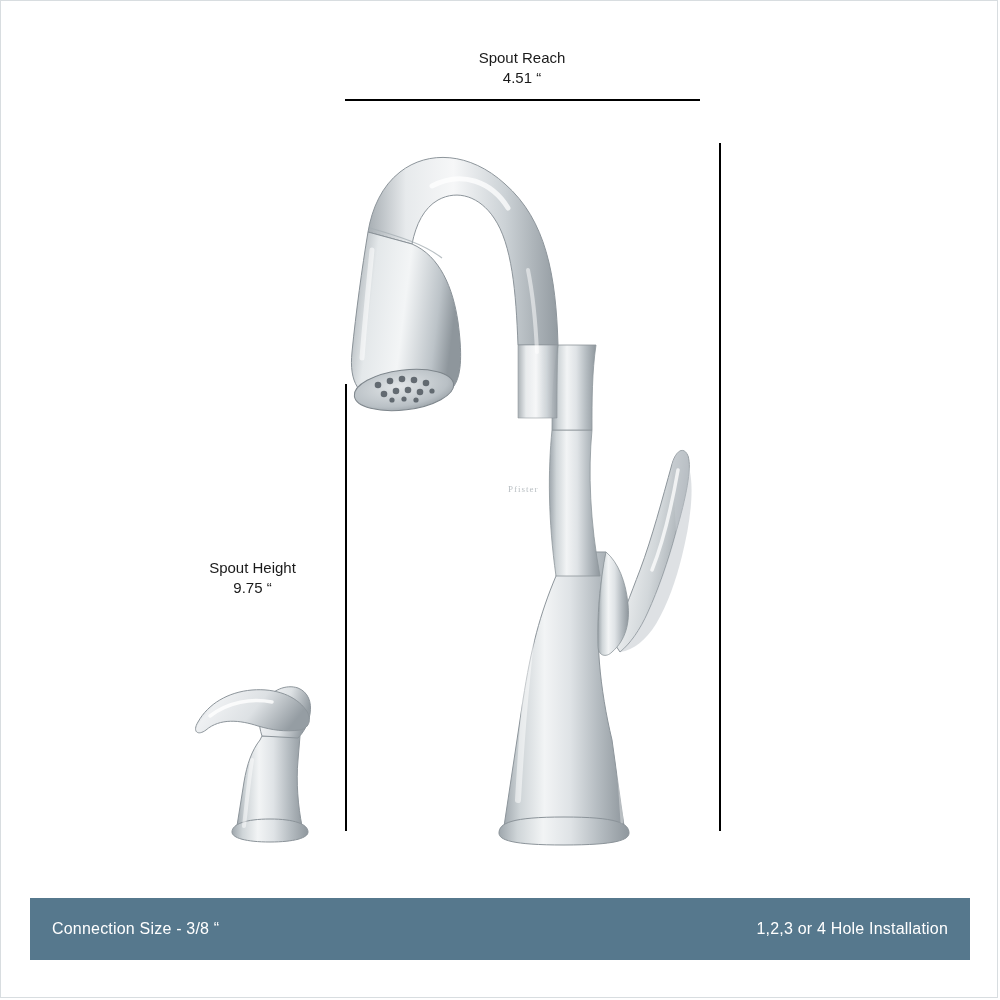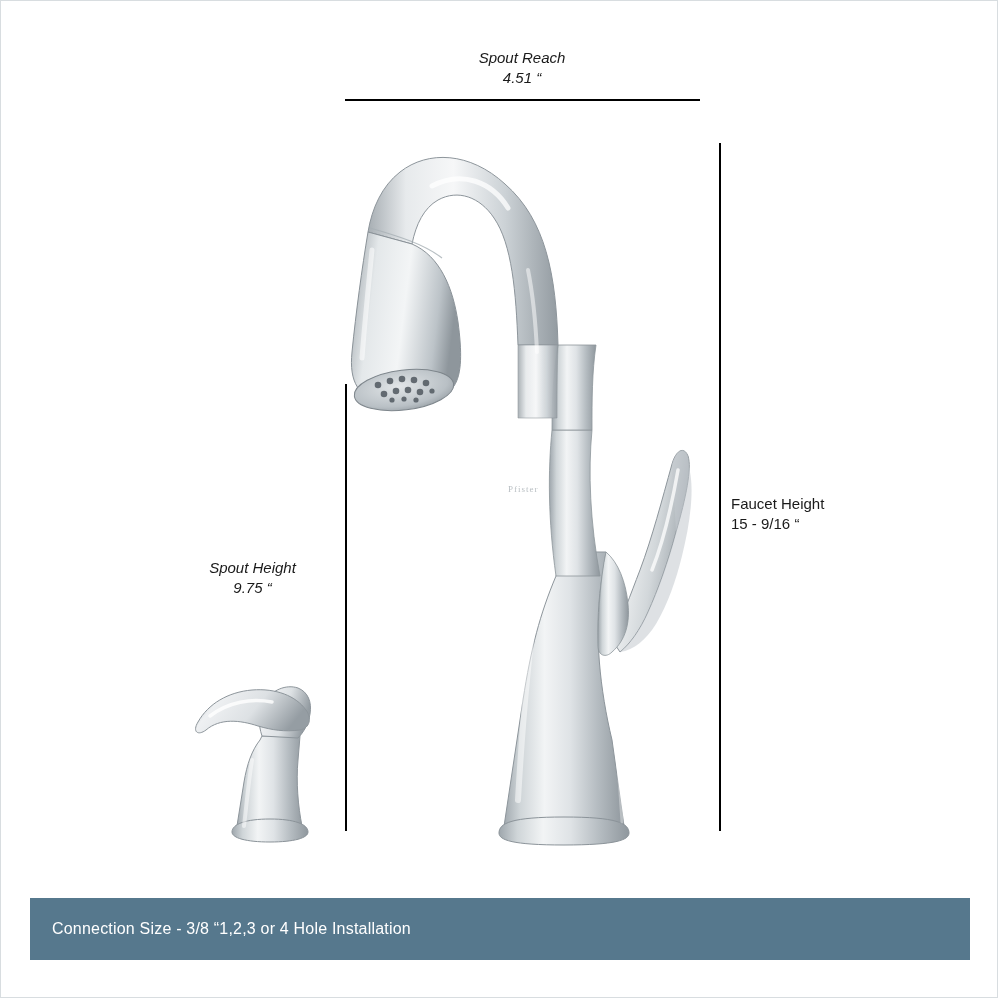--- a/index.html
+++ b/index.html
@@ -37,33 +37,34 @@
 
   
   .label {
     position: absolute;
     font-size: 15px;
     color: #1a1a1a;
     line-height: 20px;
     white-space: nowrap;
   }
   .label .l1, .label .l2 { display: block; }
-  .center { text-align: center; font-style: italic; }
+  .center { text-align: center; }
   .left { text-align: left; }
 
   
   .footer-bar {
     position: absolute;
     left: 30px;
     top: 898px;
     width: 940px;
     height: 62px;
     background: #56788d;
     display: flex;
     align-items: center;
+    justify-content: space-between;
     padding: 0 22px;
     box-sizing: border-box;
   }
   .footer-text {
     color: #ffffff;
     font-size: 16px;
     letter-spacing: 0.2px;
   }
 
   
@@ -246,23 +247,19 @@
   <div class="label center" style="left:402px; top:48px; width:240px;">
     <span class="l1">Spout Reach</span>
     <span class="l2">4.51 “</span>
   </div>
 
   <div class="label center" style="left:170px; top:558px; width:165px;">
     <span class="l1">Spout Height</span>
     <span class="l2">9.75 “</span>
   </div>
 
-  <div class="label left" style="left:731px; top:494px; width:230px;">
-    <span class="l1">Faucet Height</span>
-    <span class="l2">15 - 9/16 “</span>
-  </div>
 
   <div class="footer-bar">
     <span class="footer-text">Connection Size - 3/8 “</span>
     <span class="footer-text">1,2,3 or 4 Hole Installation</span>
   </div>
 
 </div>
 
 </body></html>

